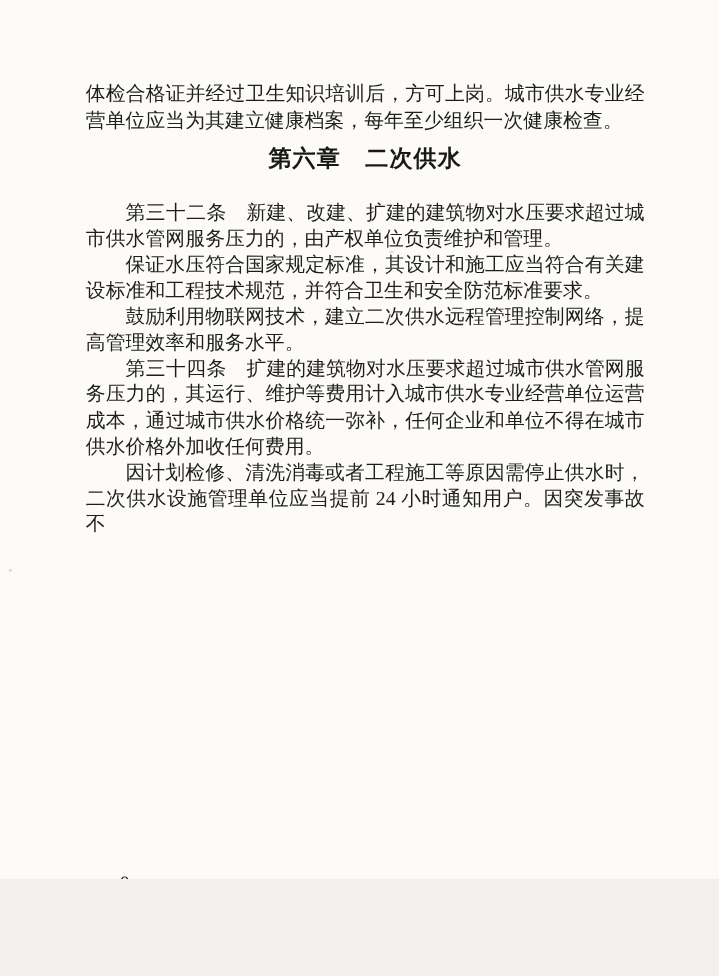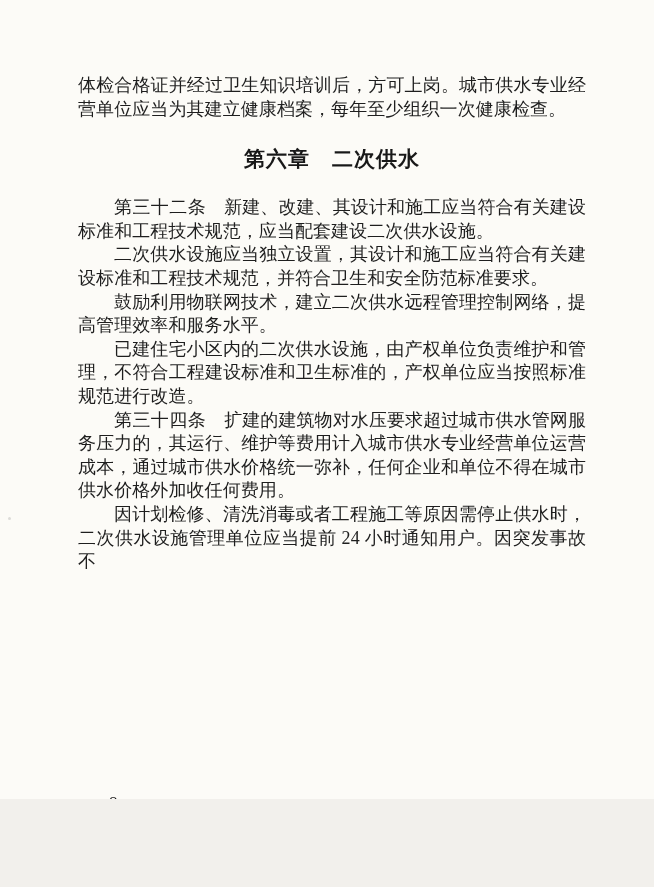--- a/index.html
+++ b/index.html
@@ -32,21 +32,21 @@
     letter-spacing: 0.08px;
     word-break: break-all;
   }
   .indent { text-indent: 36px; }
   .art {
     font-weight: 400;
     font-family: "Liberation Sans", sans-serif;
     letter-spacing: 0.4px;
   }
   .chapter {
-    margin: 26px 0 25px 0;
+    margin: 12px 0 25px 0;
     font-size: 21px;
     line-height: 24px;
     font-weight: 700;
     text-align: center;
     letter-spacing: 1px;
     font-family: "Liberation Sans", sans-serif;
     color: #181818;
   }
   .footer {
     position: absolute;
@@ -70,28 +70,27 @@
 </head>
 <body>
 
 <div class="page">
   <div class="content">
 
     <p class="para">体检合格证并经过卫生知识培训后，方可上岗。城市供水专业经营单位应当为其建立健康档案，每年至少组织一次健康检查。</p>
 
     <h2 class="chapter">第六章　二次供水</h2>
 
-    <p class="para indent"><b class="art">第三十二条</b><span>　新建、改建、其设计和施工应当符合有关建设标准和工程技术规范，应当配套建设二次供水设施。</span></p>
+    <p class="para indent"><b class="art">第三十二条</b><span>　新建、改建、扩建的建筑物对水压要求超过城市供水管网服务压力的，由产权单位负责维护和管理。</span></p>
 
-    <p class="para indent">二次供水设施应当独立设置，其设计和施工应当符合有关建设标准和工程技术规范，并符合卫生和安全防范标准要求。</p>
+    <p class="para indent">保证水压符合国家规定标准，其设计和施工应当符合有关建设标准和工程技术规范，并符合卫生和安全防范标准要求。</p>
 
     <p class="para indent">鼓励利用物联网技术，建立二次供水远程管理控制网络，提高管理效率和服务水平。</p>
 
 
-    <p class="para indent">已建住宅小区内的二次供水设施，由产权单位负责维护和管理，不符合工程建设标准和卫生标准的，产权单位应当按照标准规范进行改造。</p>
 
 
     <p class="para indent"><b class="art">第三十四条</b><span>　扩建的建筑物对水压要求超过城市供水管网服务压力的，其运行、维护等费用计入城市供水专业经营单位运营成本，通过城市供水价格统一弥补，任何企业和单位不得在城市供水价格外加收任何费用。</span></p>
 
 
     <p class="para indent">因计划检修、清洗消毒或者工程施工等原因需停止供水时，二次供水设施管理单位应当提前 24 小时通知用户。因突发事故不</p>
 
   </div>
 
   <div class="footer">

